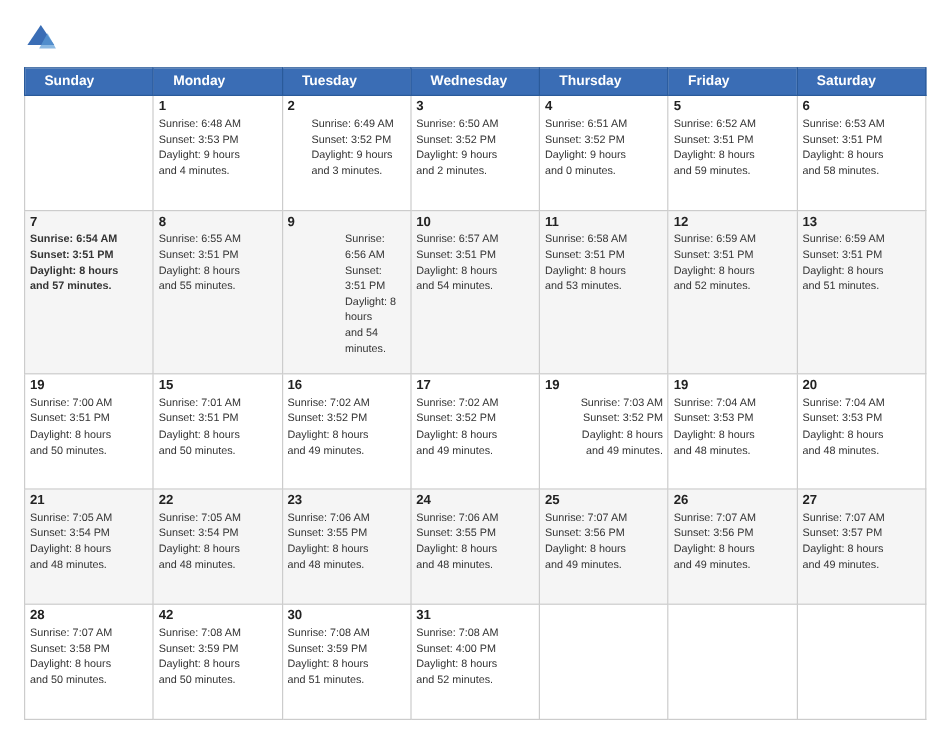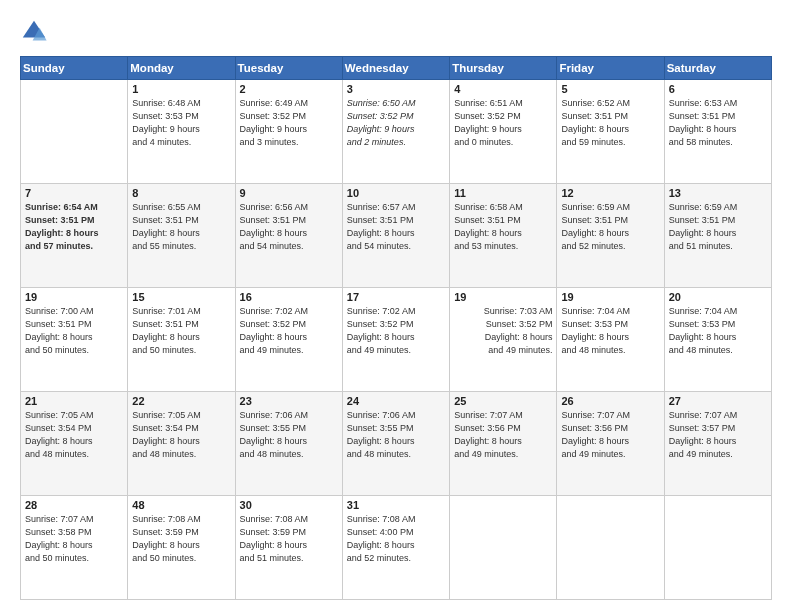--- a/index.html
+++ b/index.html
@@ -59,21 +59,21 @@
       border: 1px solid #ccc;
       border-collapse: collapse;
       width: 100%;
       table-layout: fixed;
     }
     .calendar thead tr th {
       background: #3a6db5;
       color: #fff;
       font-size: 11.5px;
       font-weight: bold;
-      padding: 5px 2px;
+      padding: 5px 16px;
       border: 1px solid #2a5a9a;
       text-align: left;
     }
     .calendar tbody tr td {
       border: 1px solid #ccc;
       vertical-align: top;
       padding: 3px 4px;
       font-size: 9.5px;
       color: #333;
       background: #fff;
@@ -136,28 +136,28 @@
           <td class="empty-cell"></td>
           <td>
             <span class="day-num">1</span>
             <div class="day-info" style="white-space: pre-line;">Sunrise: 6:48 AM
 Sunset: 3:53 PM
 Daylight: 9 hours
 and 4 minutes.</div>
           </td>
           <td>
             <span class="day-num">2</span>
-            <div class="day-info" style="white-space: pre-line;">Sunrise: 6:49 AM
+            <div class="day-info" style="white-space: pre-line; margin-left: 20px;">Sunrise: 6:49 AM
 Sunset: 3:52 PM
 Daylight: 9 hours
 and 3 minutes.</div>
           </td>
           <td>
             <span class="day-num">3</span>
-            <div class="day-info" style="white-space: pre-line; font-style: italic;">Sunrise: 6:50 AM
+            <div class="day-info" style="white-space: pre-line;">Sunrise: 6:50 AM
 Sunset: 3:52 PM
 Daylight: 9 hours
 and 2 minutes.</div>
           </td>
           <td>
             <span class="day-num">4</span>
             <div class="day-info" style="white-space: pre-line;">Sunrise: 6:51 AM
 Sunset: 3:52 PM
 Daylight: 9 hours
 and 0 minutes.</div>
@@ -187,21 +187,21 @@
           </td>
           <td>
             <span class="day-num">8</span>
             <div class="day-info" style="white-space: pre-line;">Sunrise: 6:55 AM
 Sunset: 3:51 PM
 Daylight: 8 hours
 and 55 minutes.</div>
           </td>
           <td>
             <span class="day-num">9</span>
-            <div class="day-info" style="white-space: pre-line;">Sunrise: 6:56 AM
+            <div class="day-info" style="white-space: pre-line; margin-left: 48px;">Sunrise: 6:56 AM
 Sunset: 3:51 PM
 Daylight: 8 hours
 and 54 minutes.</div>
           </td>
           <td>
             <span class="day-num">10</span>
             <div class="day-info" style="white-space: pre-line;">Sunrise: 6:57 AM
 Sunset: 3:51 PM
 Daylight: 8 hours
 and 54 minutes.</div>
@@ -332,21 +332,21 @@
         </tr>
         <tr>
           <td>
             <span class="day-num">28</span>
             <div class="day-info" style="white-space: pre-line;">Sunrise: 7:07 AM
 Sunset: 3:58 PM
 Daylight: 8 hours
 and 50 minutes.</div>
           </td>
           <td>
-            <span class="day-num">48</span>
+            <span class="day-num">42</span>
             <div class="day-info" style="white-space: pre-line;">Sunrise: 7:08 AM
 Sunset: 3:59 PM
 Daylight: 8 hours
 and 50 minutes.</div>
           </td>
           <td>
             <span class="day-num">30</span>
             <div class="day-info" style="white-space: pre-line;">Sunrise: 7:08 AM
 Sunset: 3:59 PM
 Daylight: 8 hours

